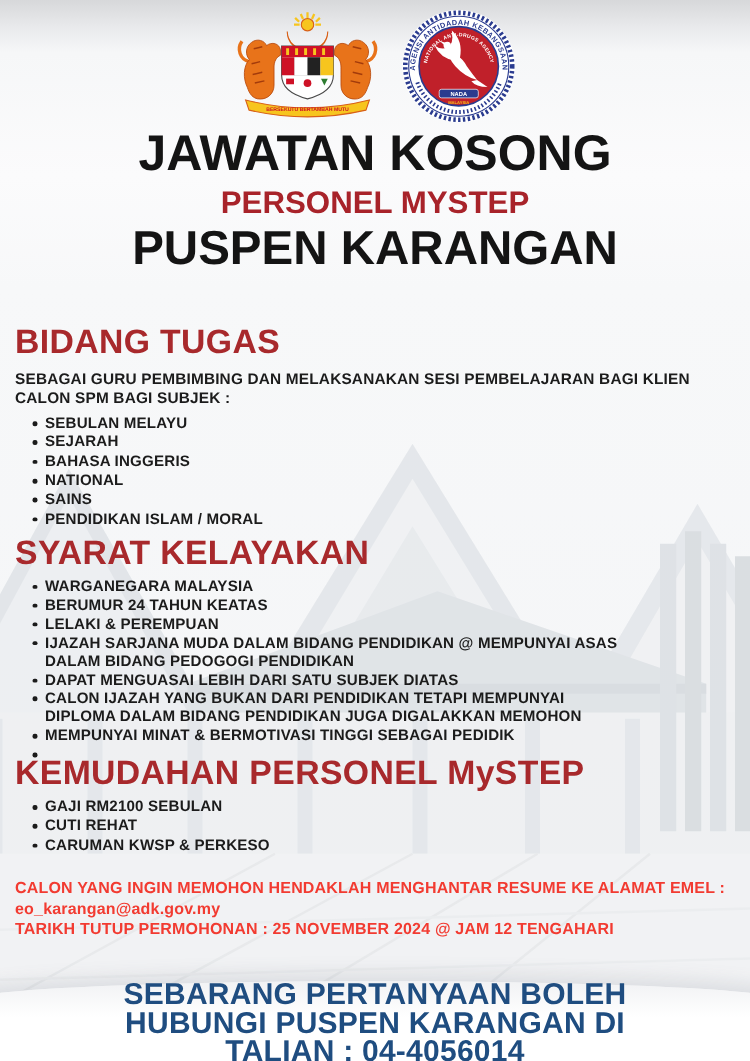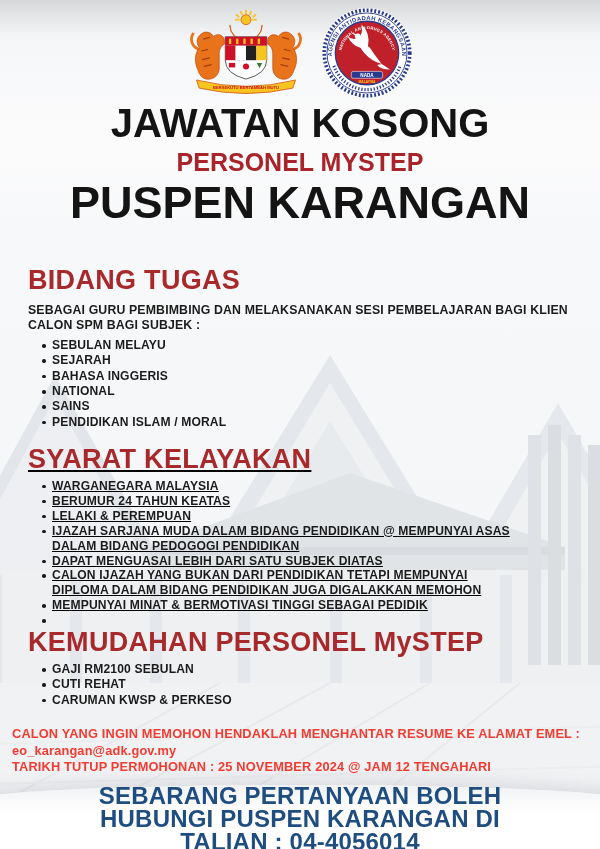--- a/index.html
+++ b/index.html
@@ -13,24 +13,24 @@
     position:absolute;left:-24px;right:-24px;bottom:0;height:64px;
     background:linear-gradient(180deg,#f1f2f4,#ffffff 45%);
     border-radius:100% 100% 0 0 / 30px 30px 0 0;
     box-shadow:0 -7px 14px rgba(110,116,128,.16);
   }
   .content{position:absolute;inset:0;padding:0 12px;box-sizing:border-box;}
   .logos{display:flex;justify-content:center;align-items:center;gap:16px;margin-top:8px;height:90px;}
   .titles{text-align:center;margin-top:5px;}
   .t1{font-size:40px;line-height:1;font-weight:700;color:#141414;letter-spacing:0;margin:0;}
   .t2{font-size:25px;line-height:1;font-weight:700;color:#A8232A;margin:7px 0 5px;}
-  .t3{font-size:45px;line-height:1;font-weight:700;color:#141414;margin:0;}
-  section{margin:16px;}
+  .t3{font-size:38px;line-height:1;font-weight:700;color:#141414;margin:0;}
+  section{margin:0;}
   .sec1{margin-top:42px;}
-  .sec2{margin-top:6px;text-decoration:underline;}
+  .sec2{margin-top:6px;}
   .sec3{margin-top:9px;}
   h2{font-size:27px;line-height:1;font-weight:700;color:#A8292C;letter-spacing:.3px;margin:0;}
   .intro{font-size:12.3px;font-weight:700;color:#1b1b1b;line-height:14.6px;letter-spacing:.15px;margin:9px 0 0;max-width:545px;}
   ul.blist{list-style:none;margin:6px 0 0;padding:0 0 0 12px;}
   ul.blist li{
     position:relative;font-size:12.1px;font-weight:700;color:#1b1b1b;
     line-height:15.3px;letter-spacing:.15px;padding-left:12px;max-width:480px;
   }
   ul.blist li .dot{
     position:absolute;left:2px;top:6px;width:3.5px;height:3.5px;border-radius:50%;background:#1b1b1b;

